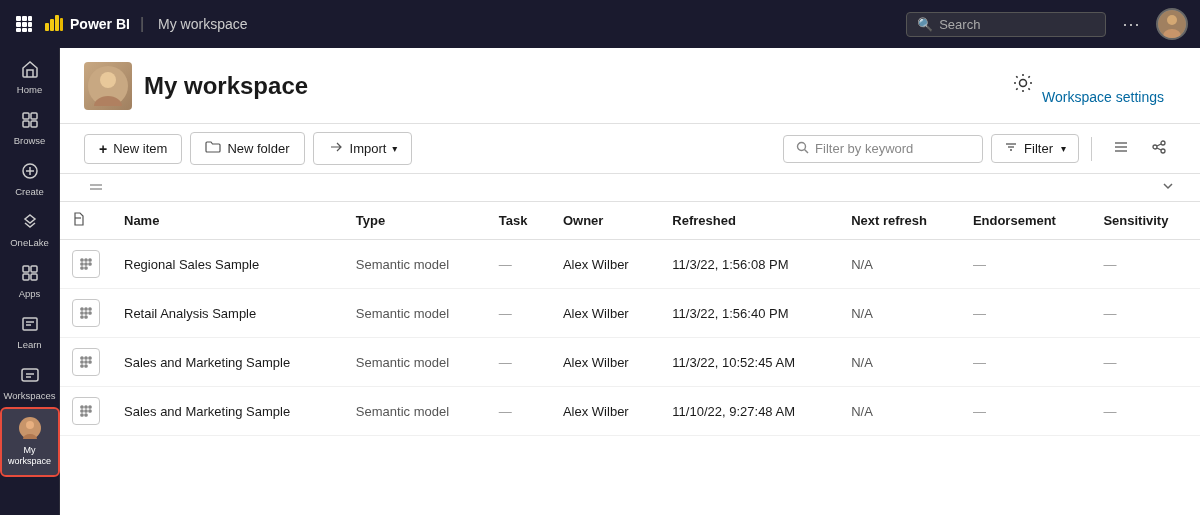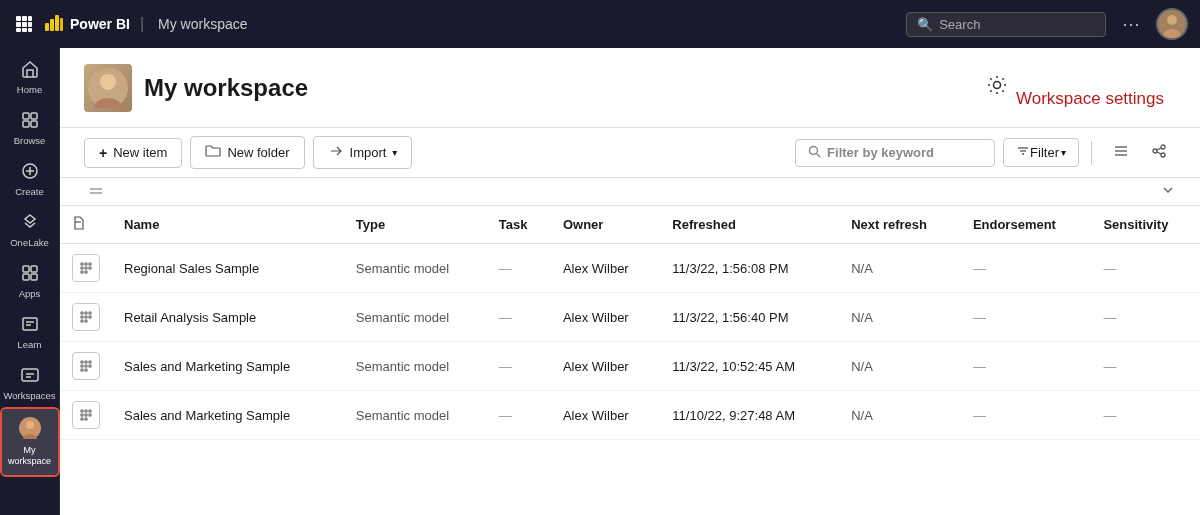--- a/index.html
+++ b/index.html
@@ -167,21 +167,21 @@
       display: flex; align-items: center; gap: 6px;
       border: 1px solid #c8c8c8;
       border-radius: 4px;
       padding: 5px 12px;
       background: white;
       color: #666;
       font-size: 13px;
       width: 200px;
     }
     .filter-btn {
-      display: flex; align-items: center; 
+      display: flex; align-items: center; gap: 6px;
       padding: 5px 12px;
       border: 1px solid #c8c8c8;
       border-radius: 4px;
       background: white;
       color: #1a1a1a;
       font-size: 13px;
       cursor: pointer;
     }
     .view-icons {
       display: flex; align-items: center; gap: 4px;
@@ -397,21 +397,21 @@
         </div>
         <h1 class="workspace-title">My workspace</h1>
       </div>
       <div class="workspace-settings-btn">
         <span class="gear-icon">
           <svg width="22" height="22" viewBox="0 0 22 22" fill="none" stroke="#333" stroke-width="1.5">
               <circle cx="11" cy="11" r="3.5"></circle>
               <path d="M11 2v2M11 18v2M2 11h2M18 11h2M4.2 4.2l1.4 1.4M16.4 16.4l1.4 1.4M4.2 17.8l1.4-1.4M16.4 5.6l1.4-1.4"></path>
             </svg>
         </span>
-        <span style="font-size:17px; color:#b91c1c;margin-top:23px;">Workspace settings</span>
+        <span style="font-size:14px; color:#0369a1;margin-top:23px;">Workspace settings</span>
       </div>
     </div>
 
     <div class="toolbar">
       <button class="toolbar-btn">
         <span style="font-size:14px; font-weight:700;">+</span>
         <span>New item</span>
       </button>
       <button class="toolbar-btn">
         <span>
@@ -431,21 +431,21 @@
         <span style="font-size:10px;">▾</span>
       </button>
       <div class="toolbar-spacer"></div>
       <div class="filter-keyword">
         <span>
           <svg width="13" height="13" viewBox="0 0 13 13" fill="none" stroke="#888" stroke-width="1.4">
               <circle cx="5.5" cy="5.5" r="4"></circle>
               <line x1="8.5" y1="8.5" x2="12" y2="12"></line>
             </svg>
         </span>
-        <span style="color:#888;font-weight:bold;">Filter by keyword</span>
+        <span style="color:#888;">Filter by keyword</span>
       </div>
       <div class="filter-btn">
         <span>
           <svg width="14" height="14" viewBox="0 0 14 14" fill="none" stroke="#555" stroke-width="1.3">
               <line x1="2" y1="4" x2="12" y2="4"></line>
               <line x1="4" y1="7" x2="10" y2="7"></line>
               <line x1="6" y1="10" x2="8" y2="10"></line>
             </svg>
         </span>
         <span>Filter</span>

